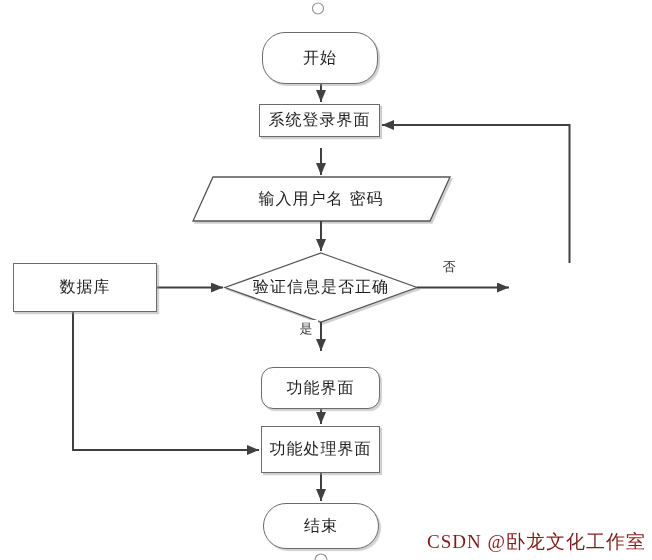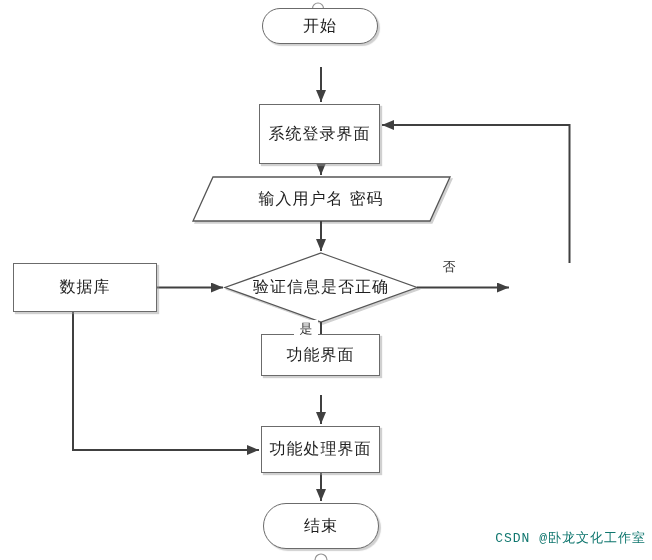--- a/index.html
+++ b/index.html
@@ -17,22 +17,22 @@
   .terminator{border-radius:23px;}
   .shape-label{
     position:absolute;display:flex;align-items:center;justify-content:center;
     font-size:16px;letter-spacing:1px;text-align:center;background:transparent;
   }
   .edge-label{
     position:absolute;font-size:13px;color:#333333;text-align:center;background:#ffffff;
     line-height:18px;
   }
   .watermark{
-    position:absolute;top:529px;right:6px;font-size:13px;color:#0f766e;
-    font-family:Liberation Mono, monospace;letter-spacing:1px;
+    position:absolute;top:529px;right:6px;font-size:19px;color:#7f1d1d;
+    font-family:Liberation Serif, serif;letter-spacing:1px;
   }
   .connector{stroke:#404040;stroke-width:2;fill:none;}
   .shape-poly{stroke:#555555;stroke-width:1.3;fill:#ffffff;filter:drop-shadow(2px 2px 0.5px rgba(150,150,150,0.45));}
   .port-circle{stroke:#949494;stroke-width:1.2;fill:#ffffff;}
 </style>
 </head>
 <body>
 
 <div class="canvas">
 
@@ -55,38 +55,38 @@
     <path class="connector" d="M321,221 V251" marker-end="url(#arrow)"></path>
     <path class="connector" d="M321,322 V351" marker-end="url(#arrow)"></path>
     <path class="connector" d="M321,395 V424" marker-end="url(#arrow)"></path>
     <path class="connector" d="M321,473 V501" marker-end="url(#arrow)"></path>
     <path class="connector" d="M133,287.5 H223" marker-end="url(#arrow)"></path>
     <path class="connector" d="M417,287.5 H509" marker-end="url(#arrow)"></path>
     <path class="connector" d="M569.5,263 V125 H382" marker-end="url(#arrow)"></path>
     <path class="connector" d="M73,312 V450 H259" marker-end="url(#arrow)"></path>
   </svg>
 
-  <div class="node terminator" style="left:262px;top:8px;width:116px;height:36px;justify-content:center;">
+  <div class="node terminator" style="left:262px;top:32px;width:116px;height:52px;justify-content:center;">
     <span>开始</span>
   </div>
 
-  <div class="node" style="left:259px;top:104px;width:121px;height:60px;align-items:center;">
+  <div class="node" style="left:259px;top:104px;width:121px;height:33px;align-items:center;">
     <span>系统登录界面</span>
   </div>
 
   <div class="shape-label" style="left:231px;top:253px;width:180px;height:69px;">验证信息是否正确</div>
 
   <div class="shape-label" style="left:221px;top:177px;width:200px;height:44px;">输入用户名 密码</div>
 
   <div class="node" style="left:13px;top:263px;width:144px;height:49px;">
     <span>数据库</span>
   </div>
 
 
-  <div class="node" style="left:261px;top:334px;width:119px;height:42px;">
+  <div class="node" style="left:261px;top:367px;width:119px;height:42px;border-radius:12px;">
     <span>功能界面</span>
   </div>
 
   <div class="node" style="left:261px;top:426px;width:119px;height:47px;">
     <span>功能处理界面</span>
   </div>
 
   <div class="node terminator" style="left:263px;top:503px;width:116px;height:46px;">
     <span>结束</span>
   </div>

